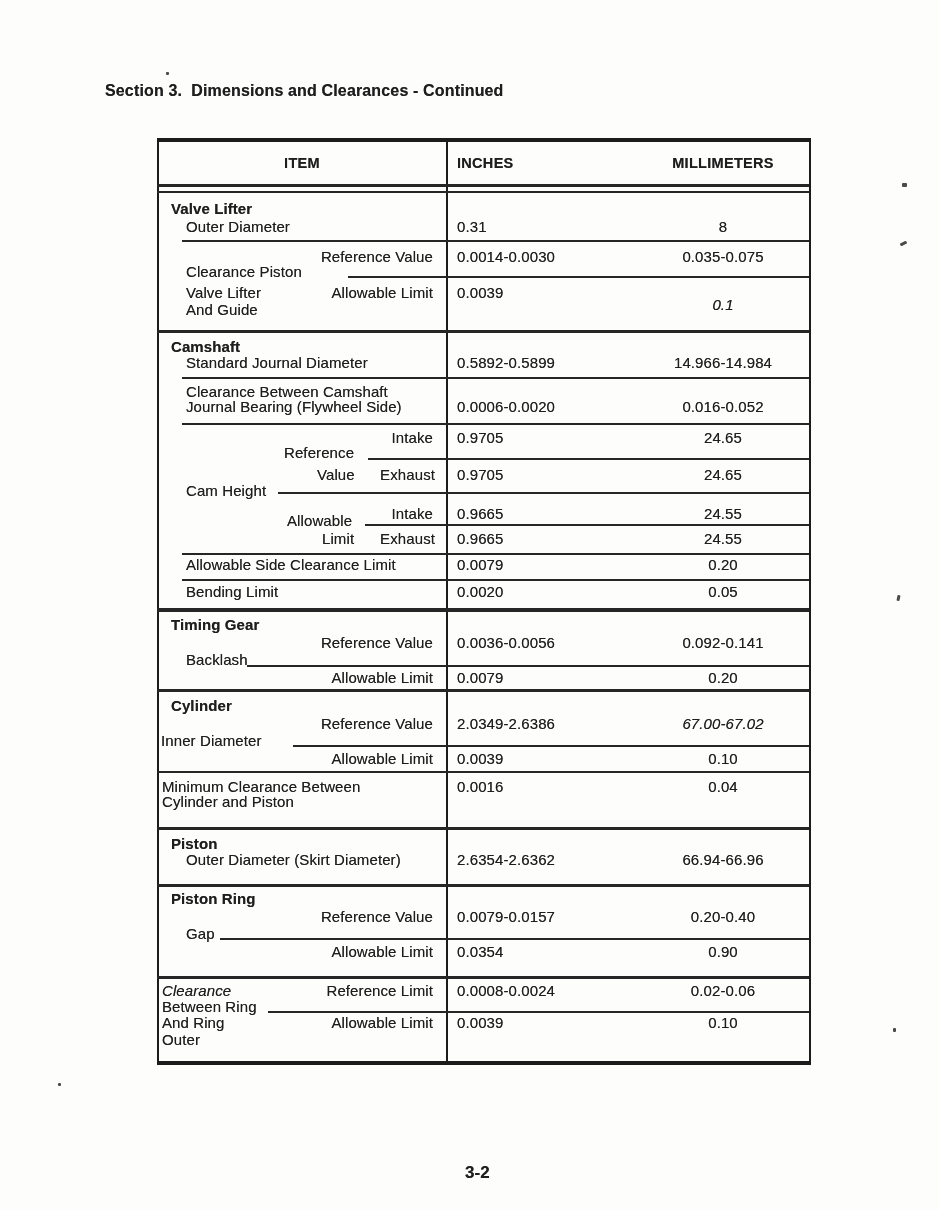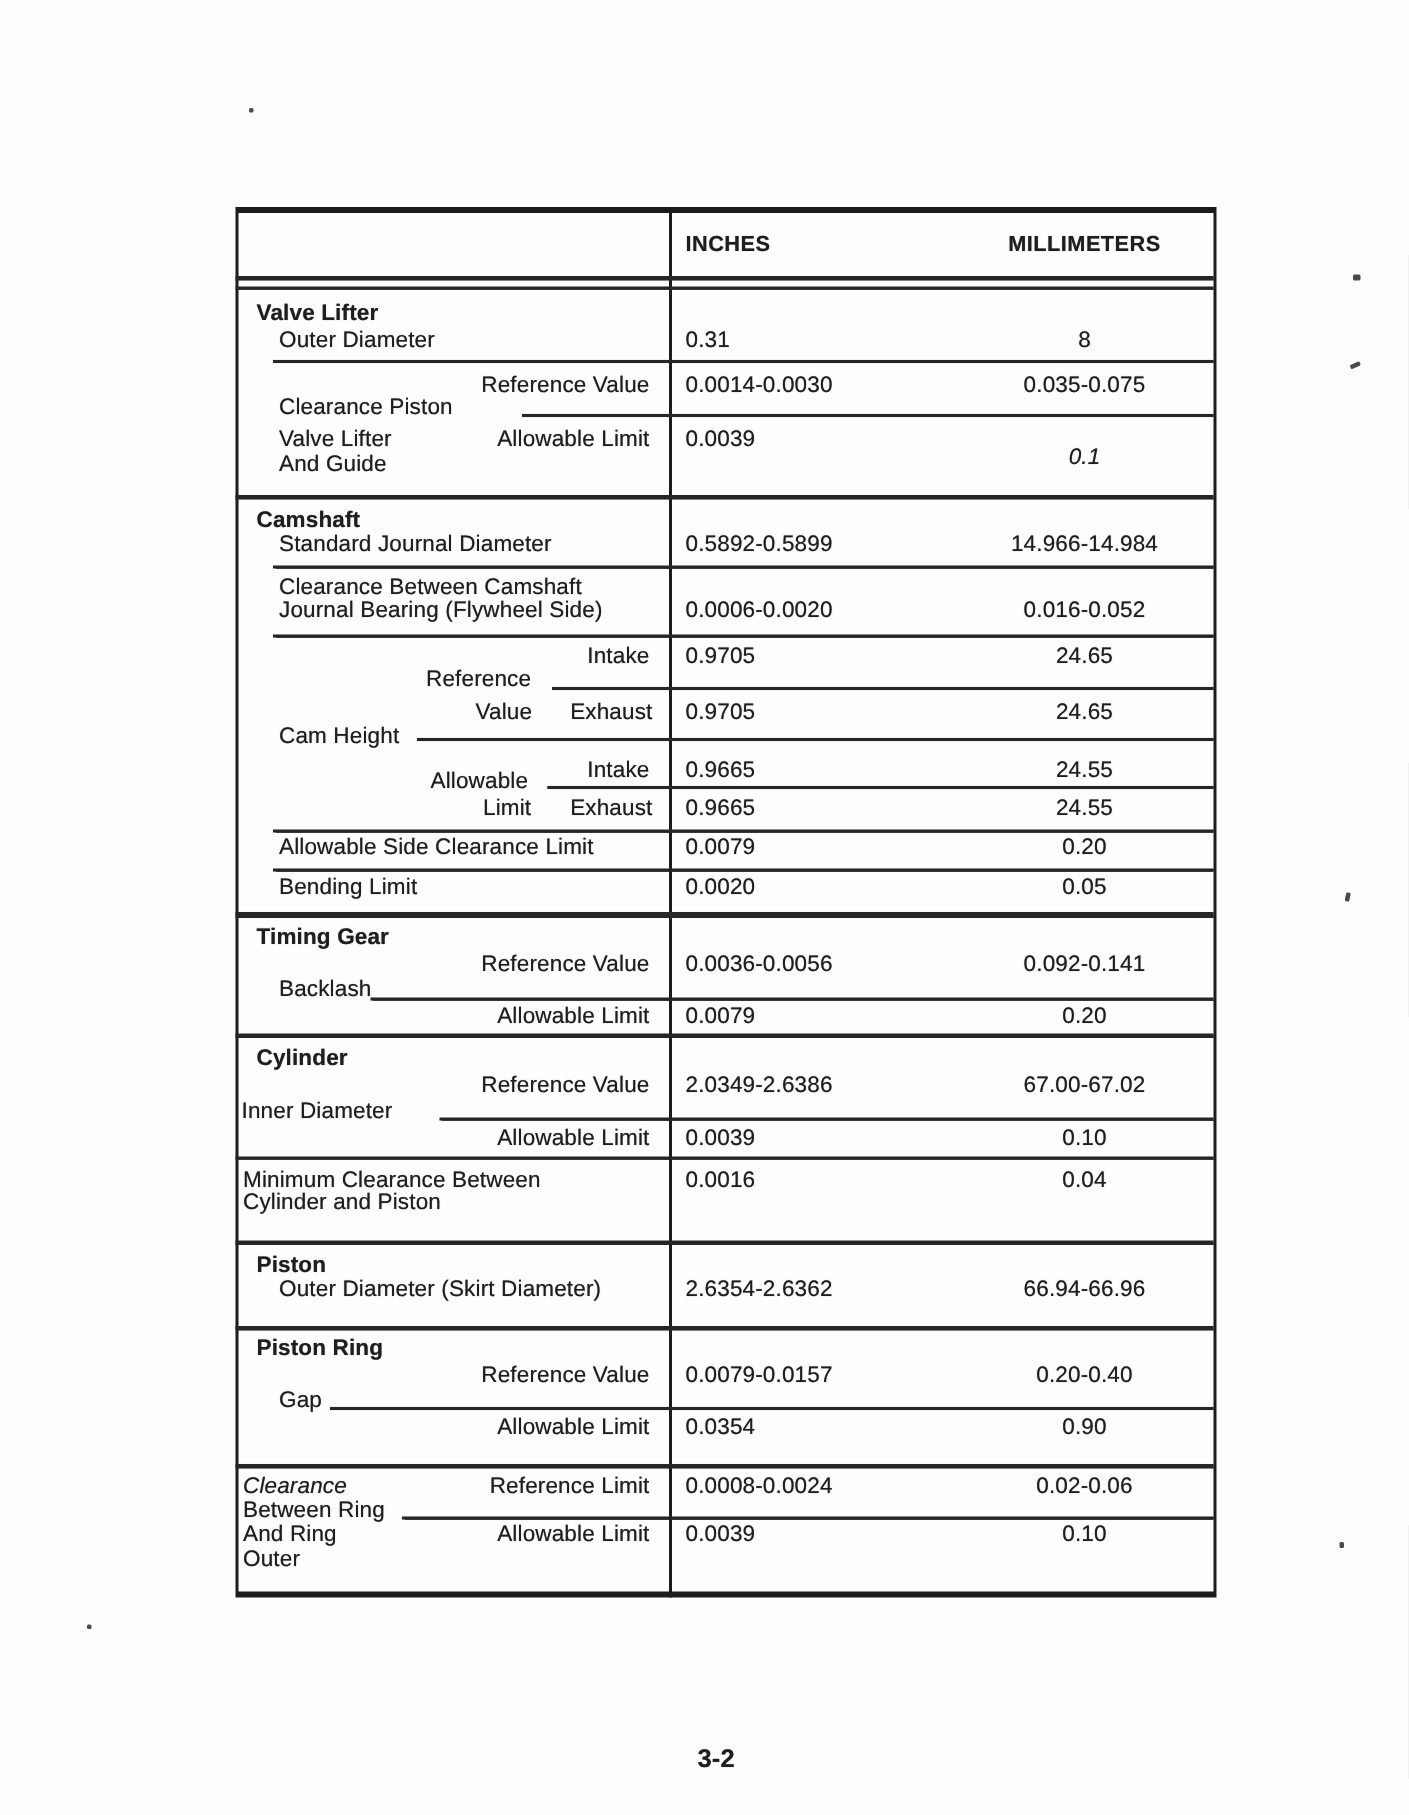--- a/index.html
+++ b/index.html
@@ -28,24 +28,26 @@
     border-width:4px 2px 4px 2px;
   }
   .vdiv{position:absolute;left:446px;top:138px;width:2px;height:927px;background:#1c1c1c;}
   .speck{position:absolute;background:#4a4a4a;border-radius:1px;}
 </style>
 </head>
 <body>
 
 <div class="page">
 
+  <div class="t heading" style="left:105px;top:81px;">Section 3.  Dimensions and Clearances - Continued</div>
 
   <div class="frame"></div>
   <div class="vdiv"></div>
 
+  <div class="t hd" style="left:157px;width:290px;top:154px;text-align:center;">ITEM</div>
   <div class="t hd vi" style="top:154px;">INCHES</div>
   <div class="t hd vm" style="top:154px;">MILLIMETERS</div>
   <div class="ln sep" style="left:157px;top:184px;width:652px;"></div>
   <div class="ln" style="left:157px;top:191px;width:652px;"></div>
 
   <div class="t b" style="left:171px;top:200px;">Valve Lifter</div>
   <div class="t" style="left:186px;top:218px;">Outer Diameter</div>
   <div class="t vi" style="top:218px;">0.31</div>
   <div class="t vm" style="top:218px;">8</div>
   <div class="ln" style="left:182px;top:240px;width:627px;"></div>
@@ -112,21 +114,21 @@
   <div class="t" style="left:186px;top:651px;">Backlash</div>
   <div class="ln" style="left:247px;top:665px;width:562px;"></div>
   <div class="t ra" style="right:506px;top:669px;">Allowable Limit</div>
   <div class="t vi" style="top:669px;">0.0079</div>
   <div class="t vm" style="top:669px;">0.20</div>
   <div class="ln sep" style="left:157px;top:689px;width:652px;"></div>
 
   <div class="t b" style="left:171px;top:697px;">Cylinder</div>
   <div class="t ra" style="right:506px;top:715px;">Reference Value</div>
   <div class="t vi" style="top:715px;">2.0349-2.6386</div>
-  <div class="t vm" style="top:715px;">67.00-67.02</div>
+  <div class="t vm" style="top:715px;font-style:italic;">67.00-67.02</div>
   <div class="t" style="left:161px;top:732px;">Inner Diameter</div>
   <div class="ln" style="left:293px;top:745px;width:516px;"></div>
   <div class="t ra" style="right:506px;top:750px;">Allowable Limit</div>
   <div class="t vi" style="top:750px;">0.0039</div>
   <div class="t vm" style="top:750px;">0.10</div>
   <div class="ln" style="left:157px;top:771px;width:652px;"></div>
   <div class="t" style="left:162px;top:778px;">Minimum Clearance Between</div>
   <div class="t vi" style="top:778px;">0.0016</div>
   <div class="t vm" style="top:778px;">0.04</div>
   <div class="t" style="left:162px;top:793px;">Cylinder and Piston</div>

